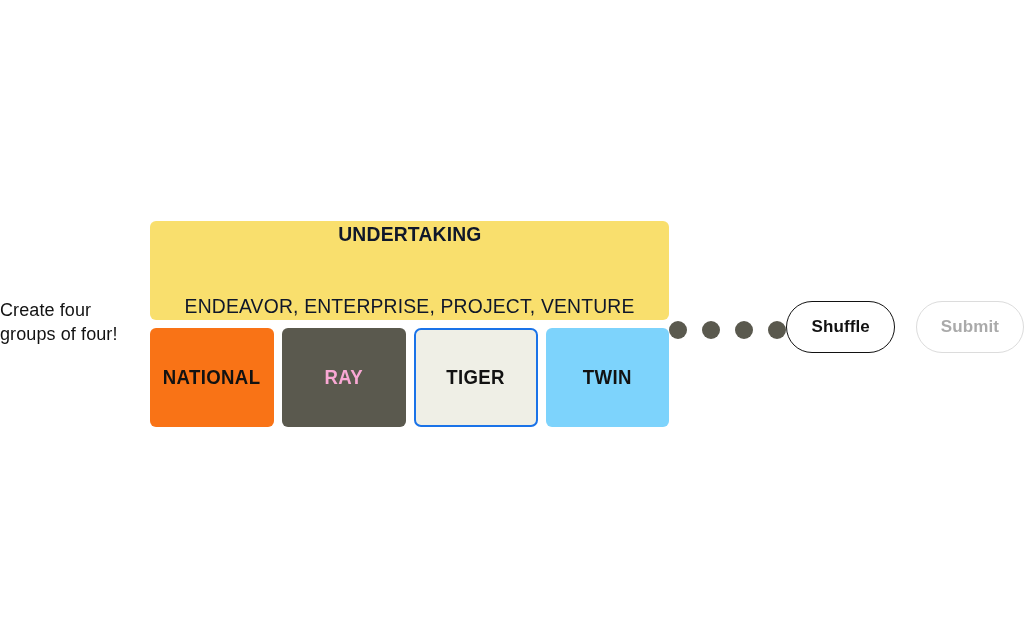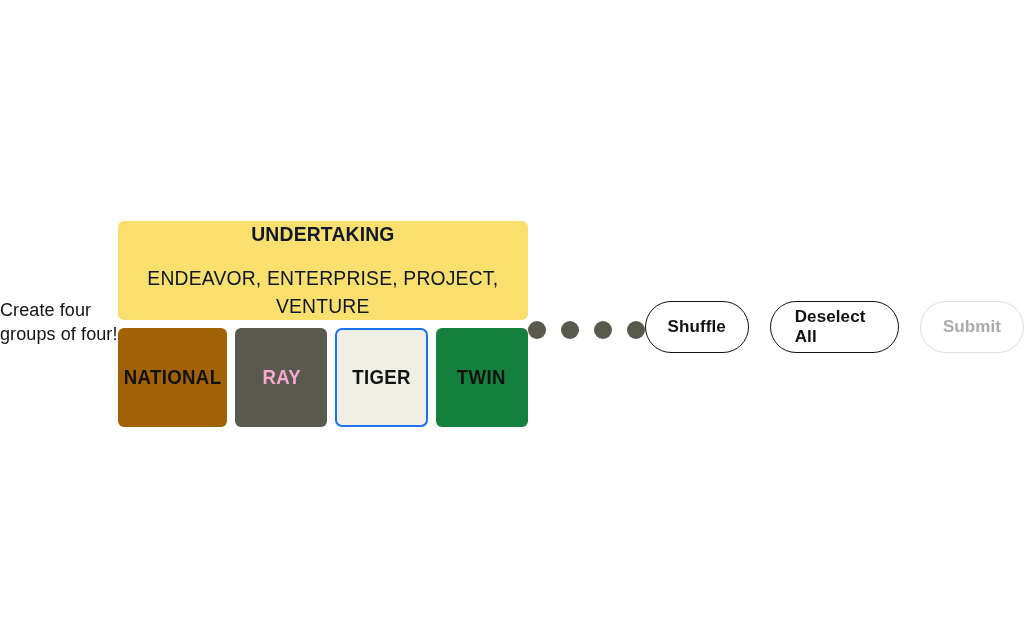--- a/index.html
+++ b/index.html
@@ -175,44 +175,43 @@
   <div class="board">
 
     <div class="solved-row" style="background: rgb(249, 223, 109);">
       <div class="solved-title">UNDERTAKING</div>
       <div class="solved-members">ENDEAVOR, ENTERPRISE, PROJECT, VENTURE</div>
     </div>
 
 
 
     <div class="tile-row">
-      <div class="tile" style="background: #a16207;">
+      <div class="tile" style="background: #f97316;">
         <span class="tile-label">NATIONAL</span>
       </div>
       <div class="tile selected" style="background: rgb(90, 89, 78);">
         <span class="tile-label">RAY</span>
       </div>
       <div class="tile focused" style="background: rgb(239, 239, 230); border-color: rgb(26, 115, 232);">
         <span class="tile-label">TIGER</span>
       </div>
-      <div class="tile" style="background: #15803d;">
+      <div class="tile" style="background: #7dd3fc;">
         <span class="tile-label">TWIN</span>
       </div>
     </div>
 
   </div>
 
   <div class="mistakes">
     <span class="dots">
       <span class="dot" style="background: rgb(90, 89, 78);"></span>
       <span class="dot" style="background: rgb(90, 89, 78);"></span>
       <span class="dot" style="background: rgb(90, 89, 78);"></span>
       <span class="dot" style="background: rgb(90, 89, 78);"></span>
     </span>
   </div>
 
   <div class="buttons">
     <div class="btn">Shuffle</div>
-    <div class="btn">Deselect All</div>
     <div class="btn disabled">Submit</div>
   </div>
 
 </div>
 
 </body></html>

